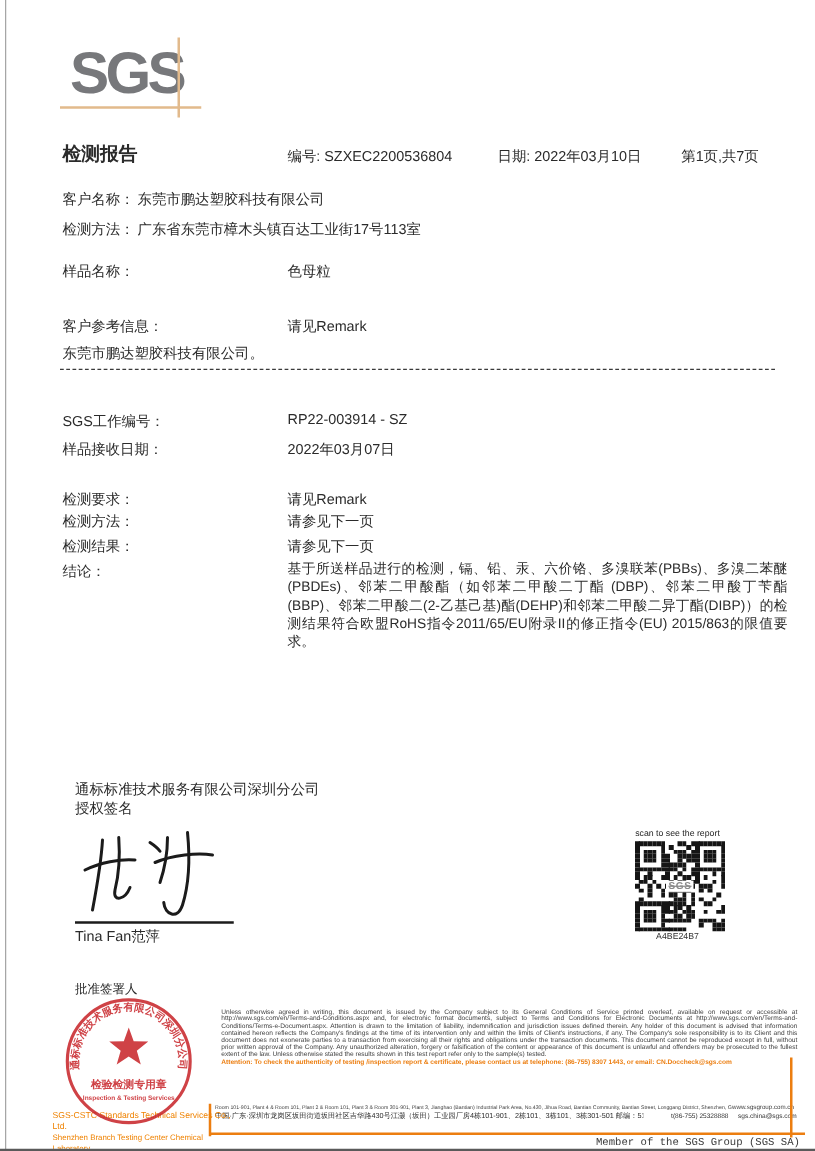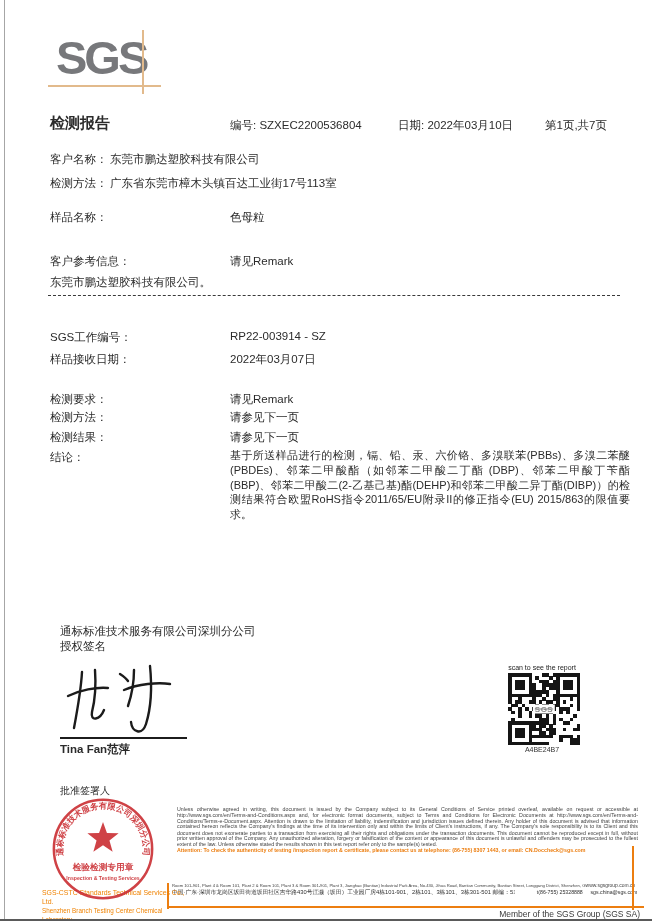--- a/index.html
+++ b/index.html
@@ -37,21 +37,21 @@
 
   .conclusion-lbl{left:50px;top:450px;font-size:11.5px;}
   .conclusion-txt{left:230px;top:448px;width:400px;font-size:11px;
                   line-height:14.8px;text-align:justify;}
 
   
   .sig-company{left:60px;top:624px;font-size:11.5px;}
   .sig-auth{left:60px;top:639px;font-size:11.5px;}
   .sig-img{left:62px;top:660px;}
   .sig-line{left:60px;top:737px;width:127px;height:1.6px;background:#1c1c1c;}
-  .sig-name{left:60px;top:742px;font-size:11.5px;font-weight:bold;}
+  .sig-name{left:60px;top:742px;font-size:11.5px;}
   .sig-role{left:60px;top:760px;font-size:10px;margin-top:24px;}
 
   
   .qr-caption{left:494px;top:664px;width:96px;text-align:center;font-size:7px;color:#222;}
   .qr-box{left:508px;top:673px;width:72px;height:72px;background:#fff;}
   .qr-box i{position:absolute;width:3.5px;height:3.5px;background:#151515;}
   .qr-wm{position:absolute;left:50%;top:50%;transform:translate(-50%,-50%);
          background:#fff;padding:0 2px;font-size:8px;font-weight:700;color:#8a8a8a;
          text-decoration:line-through;letter-spacing:0.5px;}
   .qr-code-text{left:494px;top:746px;width:96px;text-align:center;font-size:7px;color:#333;}
@@ -67,21 +67,21 @@
   .addr-en{font-size:7.6px;color:#3f3f3f;flex:0 0 auto;width:752px;overflow:hidden;}
   .addr-web{font-size:9px;color:#3f3f3f;}
   .addr-cn{font-size:10.5px;color:#2f2f2f;width:640px;overflow:hidden;}
   .addr-phone{font-size:9.5px;color:#2f2f2f;margin-left:40px;}
   .addr-mail{font-size:9.5px;color:#2f2f2f;margin-left:14px;}
 
   .orange-vdiv{left:167px;top:883px;width:2px;height:26px;background:#ec7e10;}
   .orange-hrule{left:168px;top:906px;width:476px;height:2px;background:#ec7e10;}
   .orange-vline-right{left:632px;top:846px;width:2px;height:64px;background:#ec7e10;}
 
-  .member-line{right:12px;top:909px;font-size:8.5px;color:#3a3a3a;white-space:nowrap;}
+  .member-line{right:12px;top:909px;font-size:8.5px;color:#3a3a3a;white-space:nowrap;font-family:Liberation Mono, monospace;}
 
   .sgs-cstc-wrap{left:42px;top:888px;width:240px;transform:scale(0.6);transform-origin:0 0;
                  color:#ef8200;line-height:15px;}
   .sgs-cstc-wrap .l1{font-size:11.5px;}
   .sgs-cstc-wrap .l2{font-size:10.5px;}
 
   .stamp{left:50px;top:796px;opacity:0.88;}
 </style>
 </head>
 <body>

